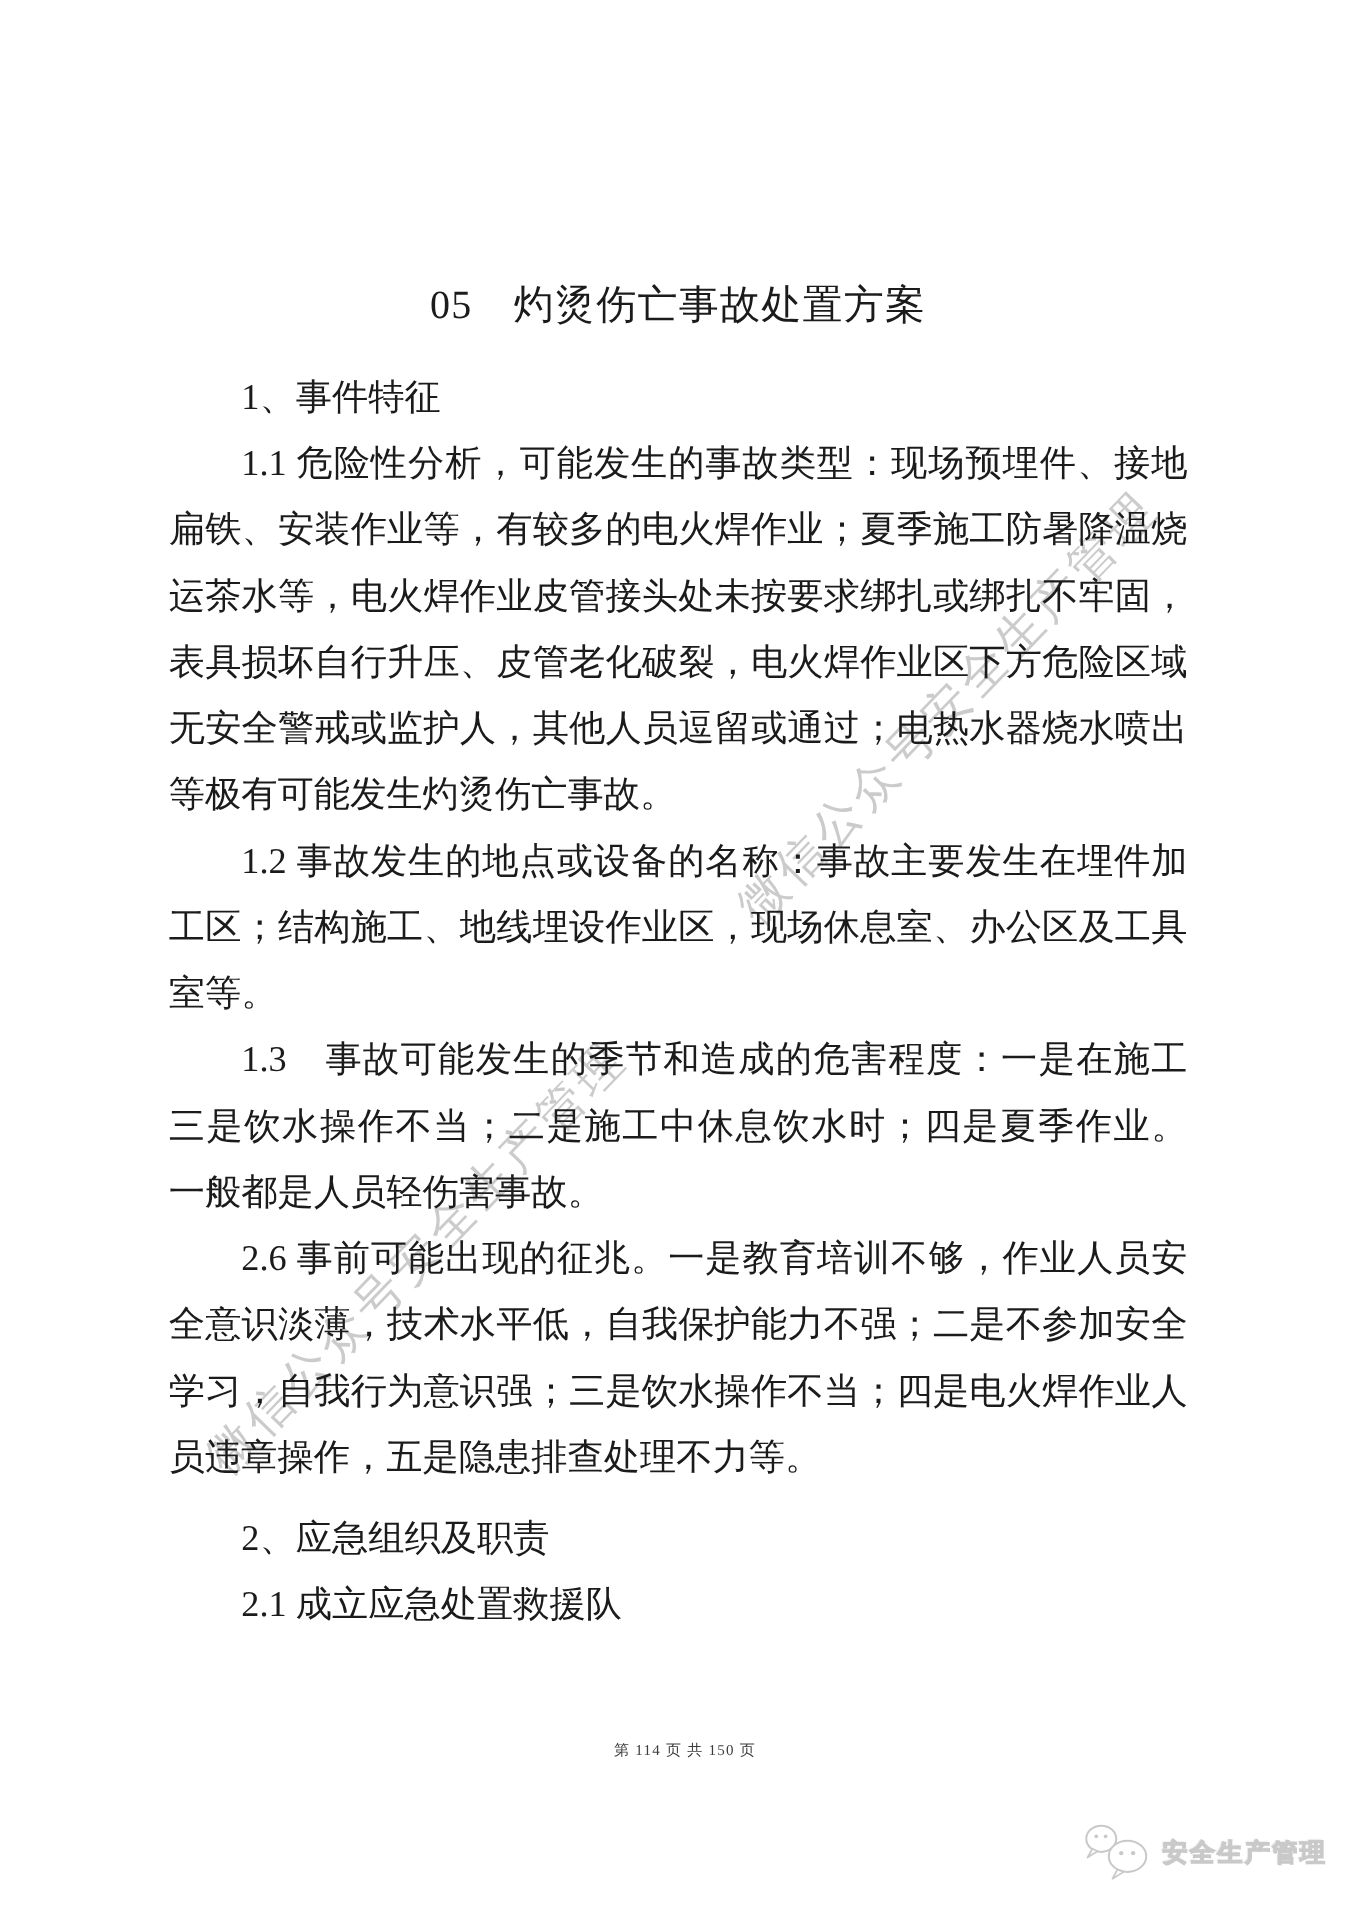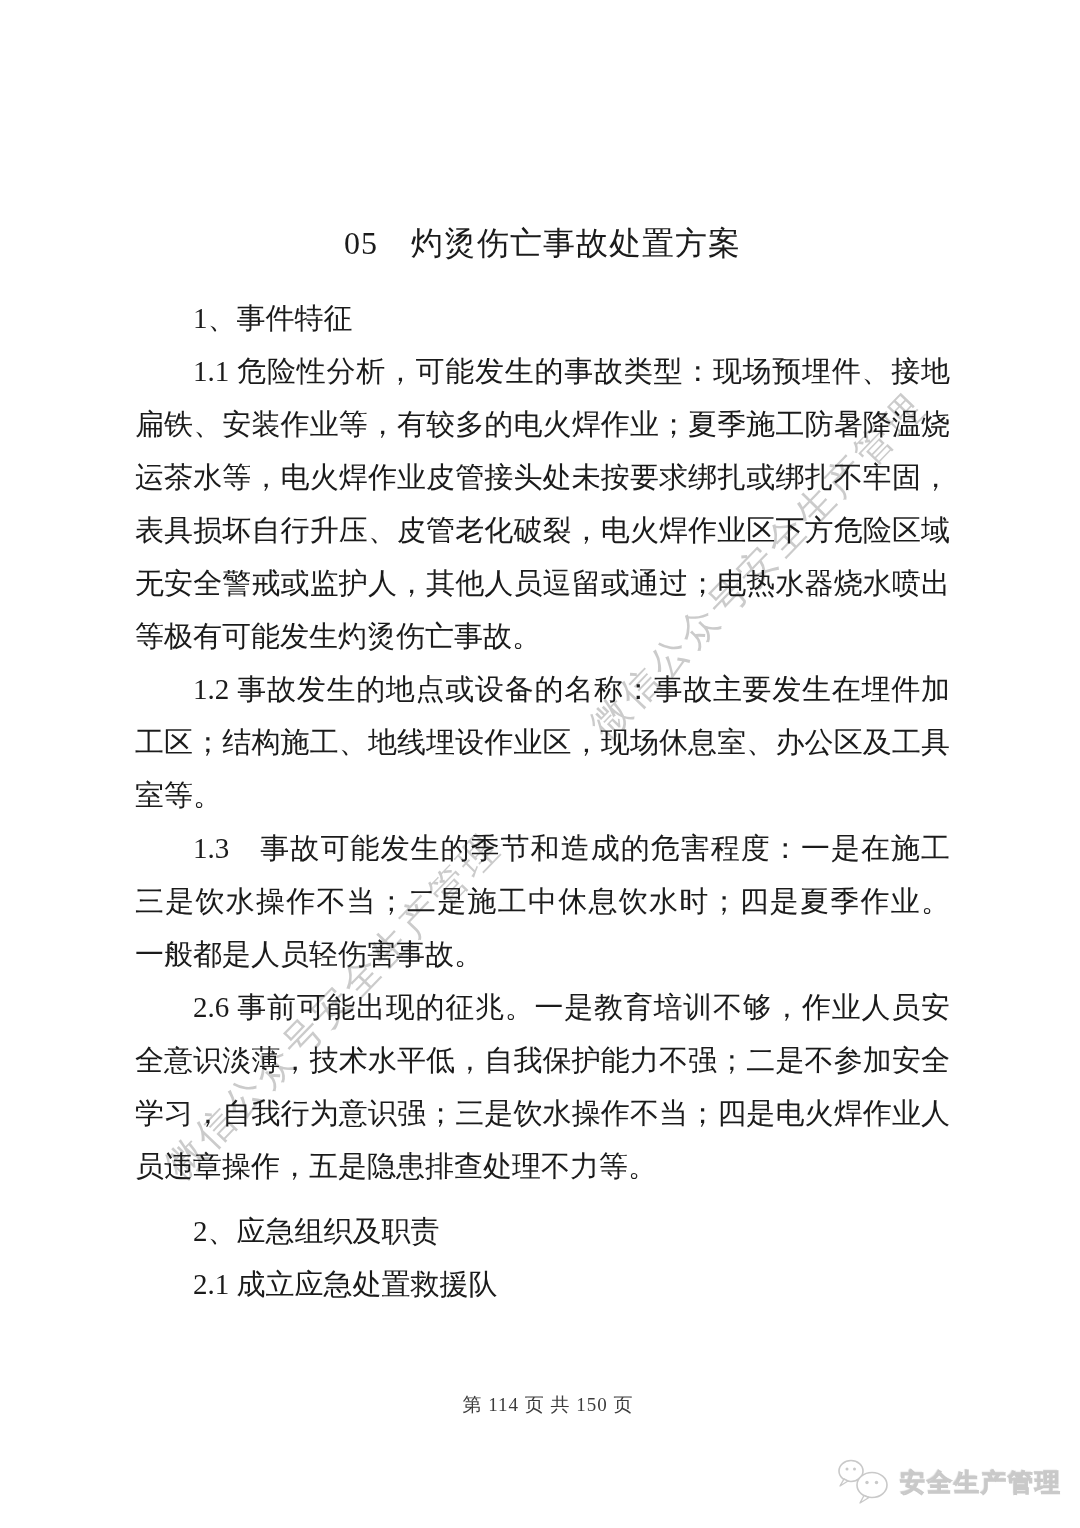--- a/index.html
+++ b/index.html
@@ -54,39 +54,39 @@
   .line.heading { font-weight: normal; text-indent: 2em; margin-top: 12px; }
   .line.first { text-indent: 2em; }
   .line.cont { text-indent: 0; }
 
   
   .footer {
     position: absolute;
     left: 16px; right: 0;
     top: 1392px;
     text-align: center;
-    font-size: 19px;
+    font-size: 12px;
     letter-spacing: 1px;
     color: #3c3c3c;
     z-index: 1;
   }
 
   
   .brand {
     position: absolute;
     right: 18px;
     top: 1458px;
     display: flex;
     align-items: center;
     gap: 6px;
     z-index: 1;
   }
   .brand-text {
     font-family: "Liberation Sans", "DejaVu Sans", sans-serif;
-    font-size: 25px;
+    font-size: 20px;
     font-weight: bold;
     letter-spacing: 2px;
     color: #f2f2f2;
     -webkit-text-stroke: 1px #c9c9c9;
     text-shadow: 1px 1px 1px #ffffff, -1px -1px 1px #d9d9d9;
   }
   .wechat-icon { display: block; }
 </style>
 </head>
 <body>

